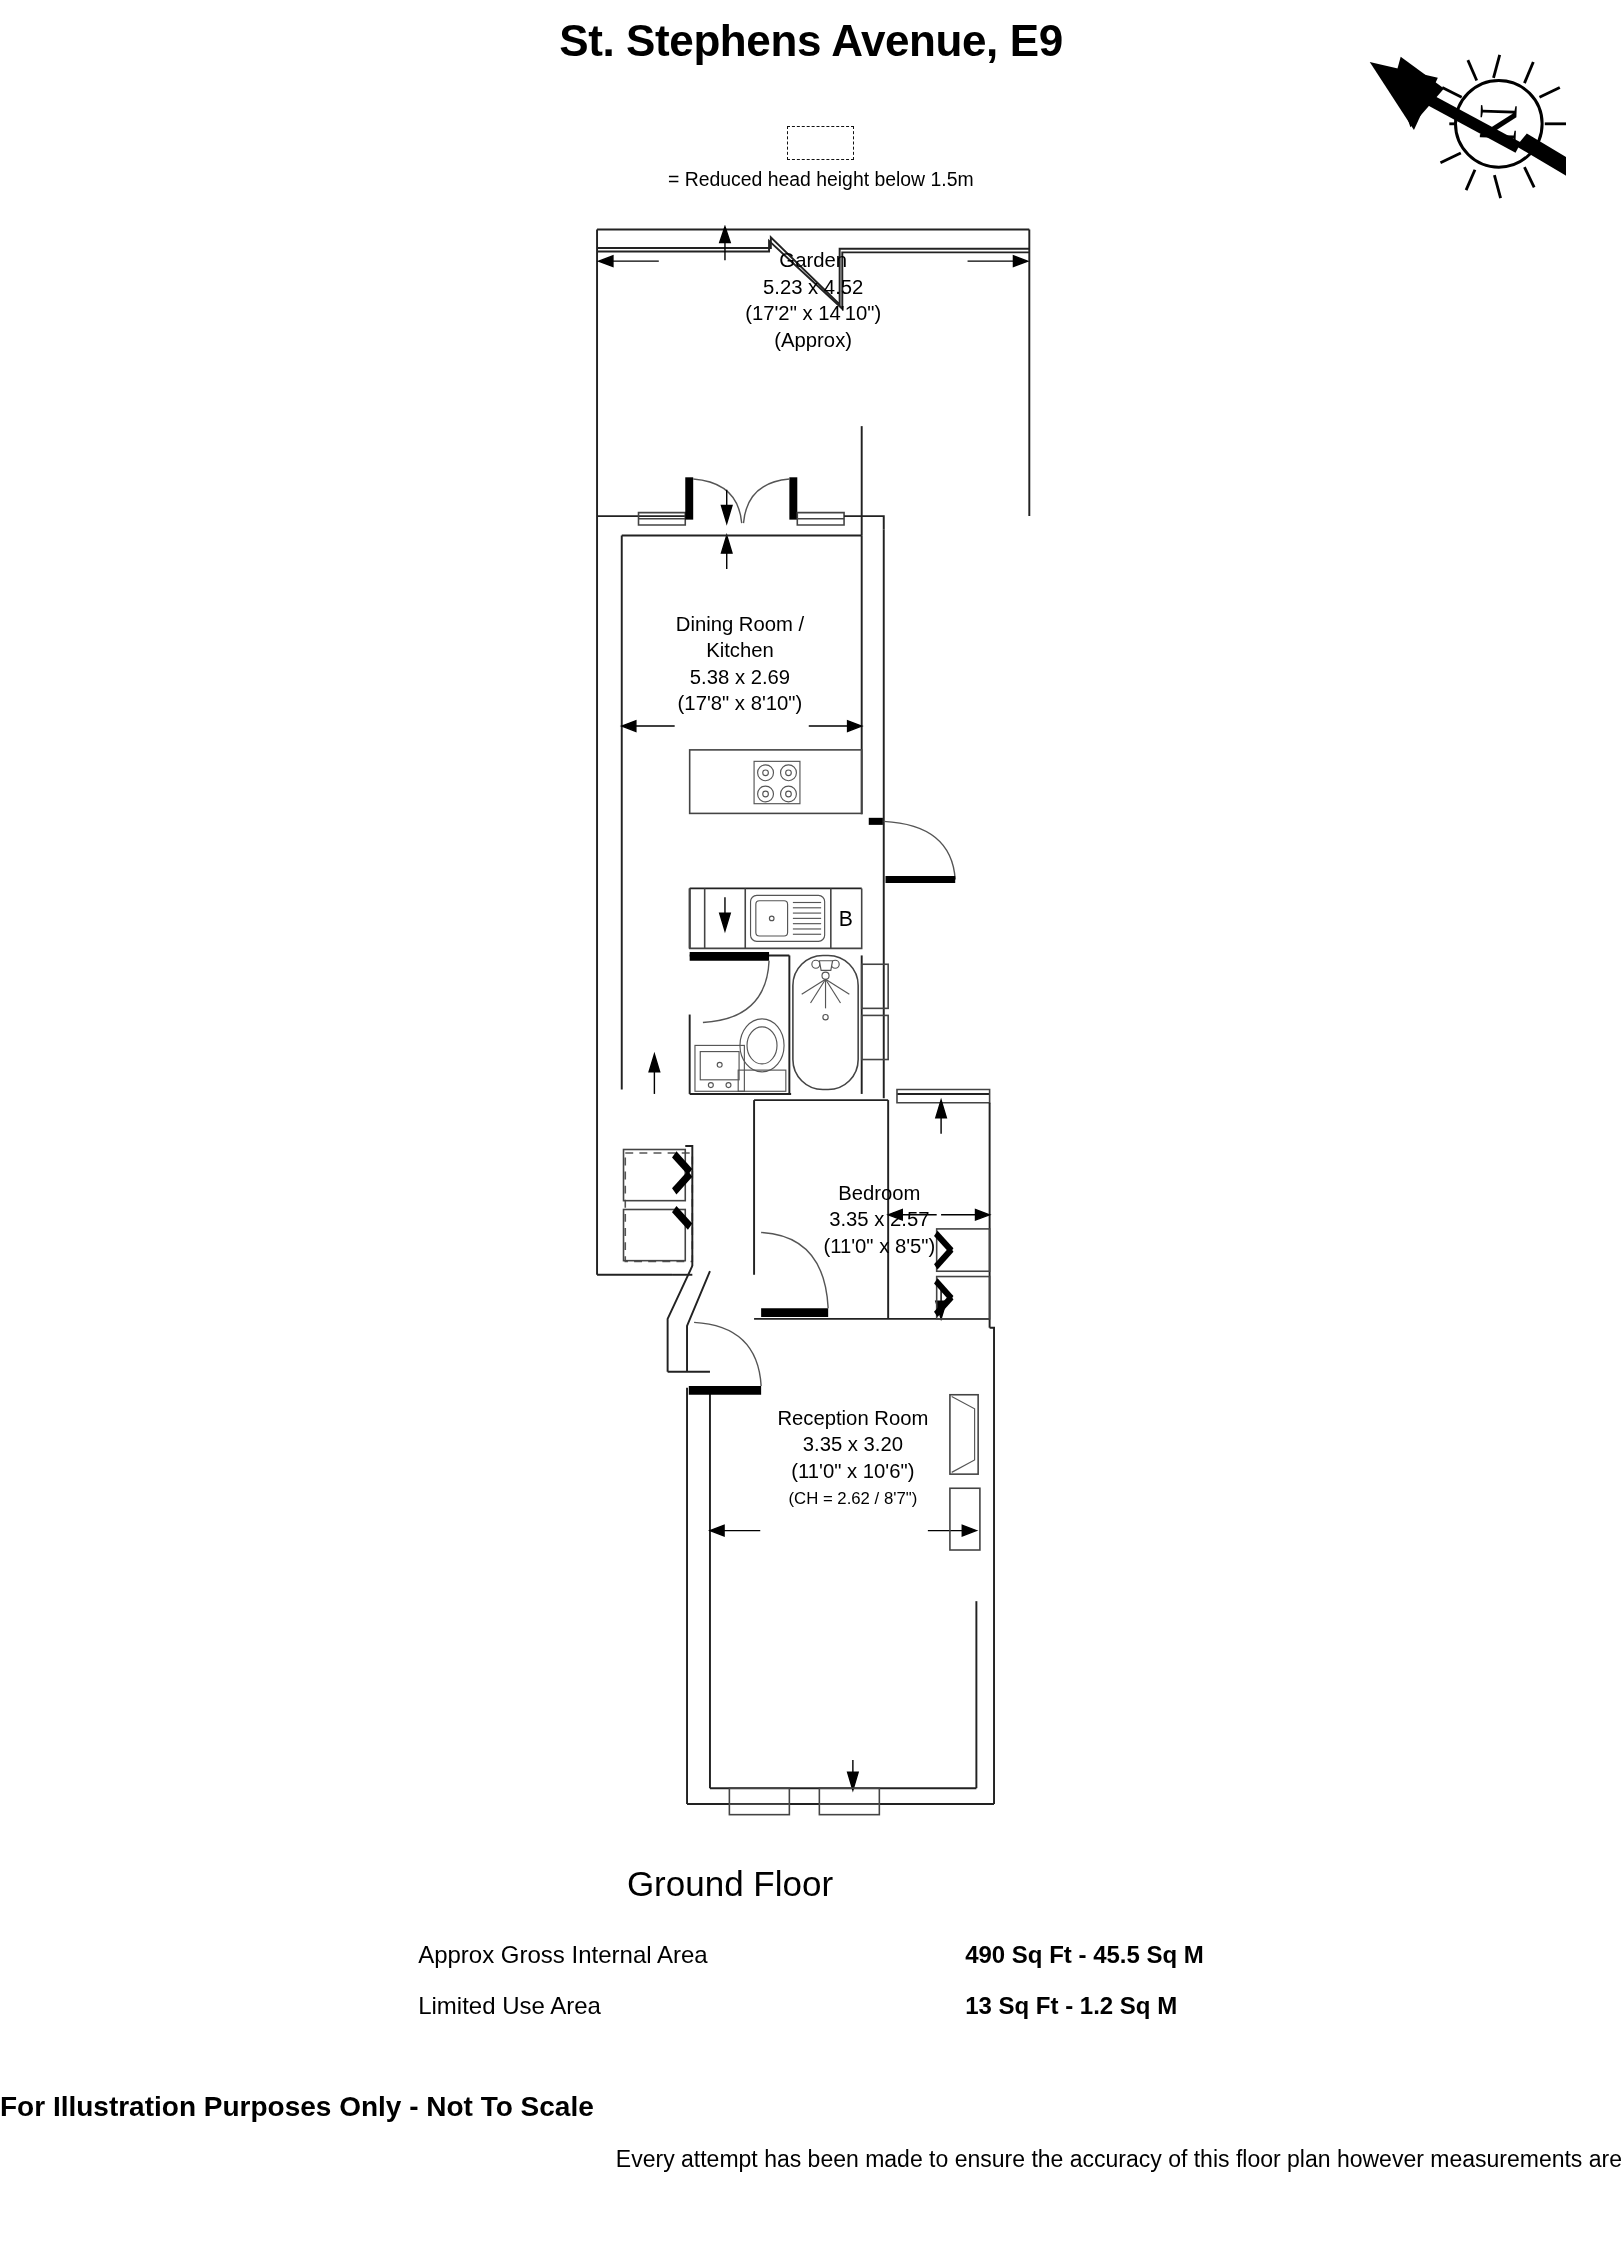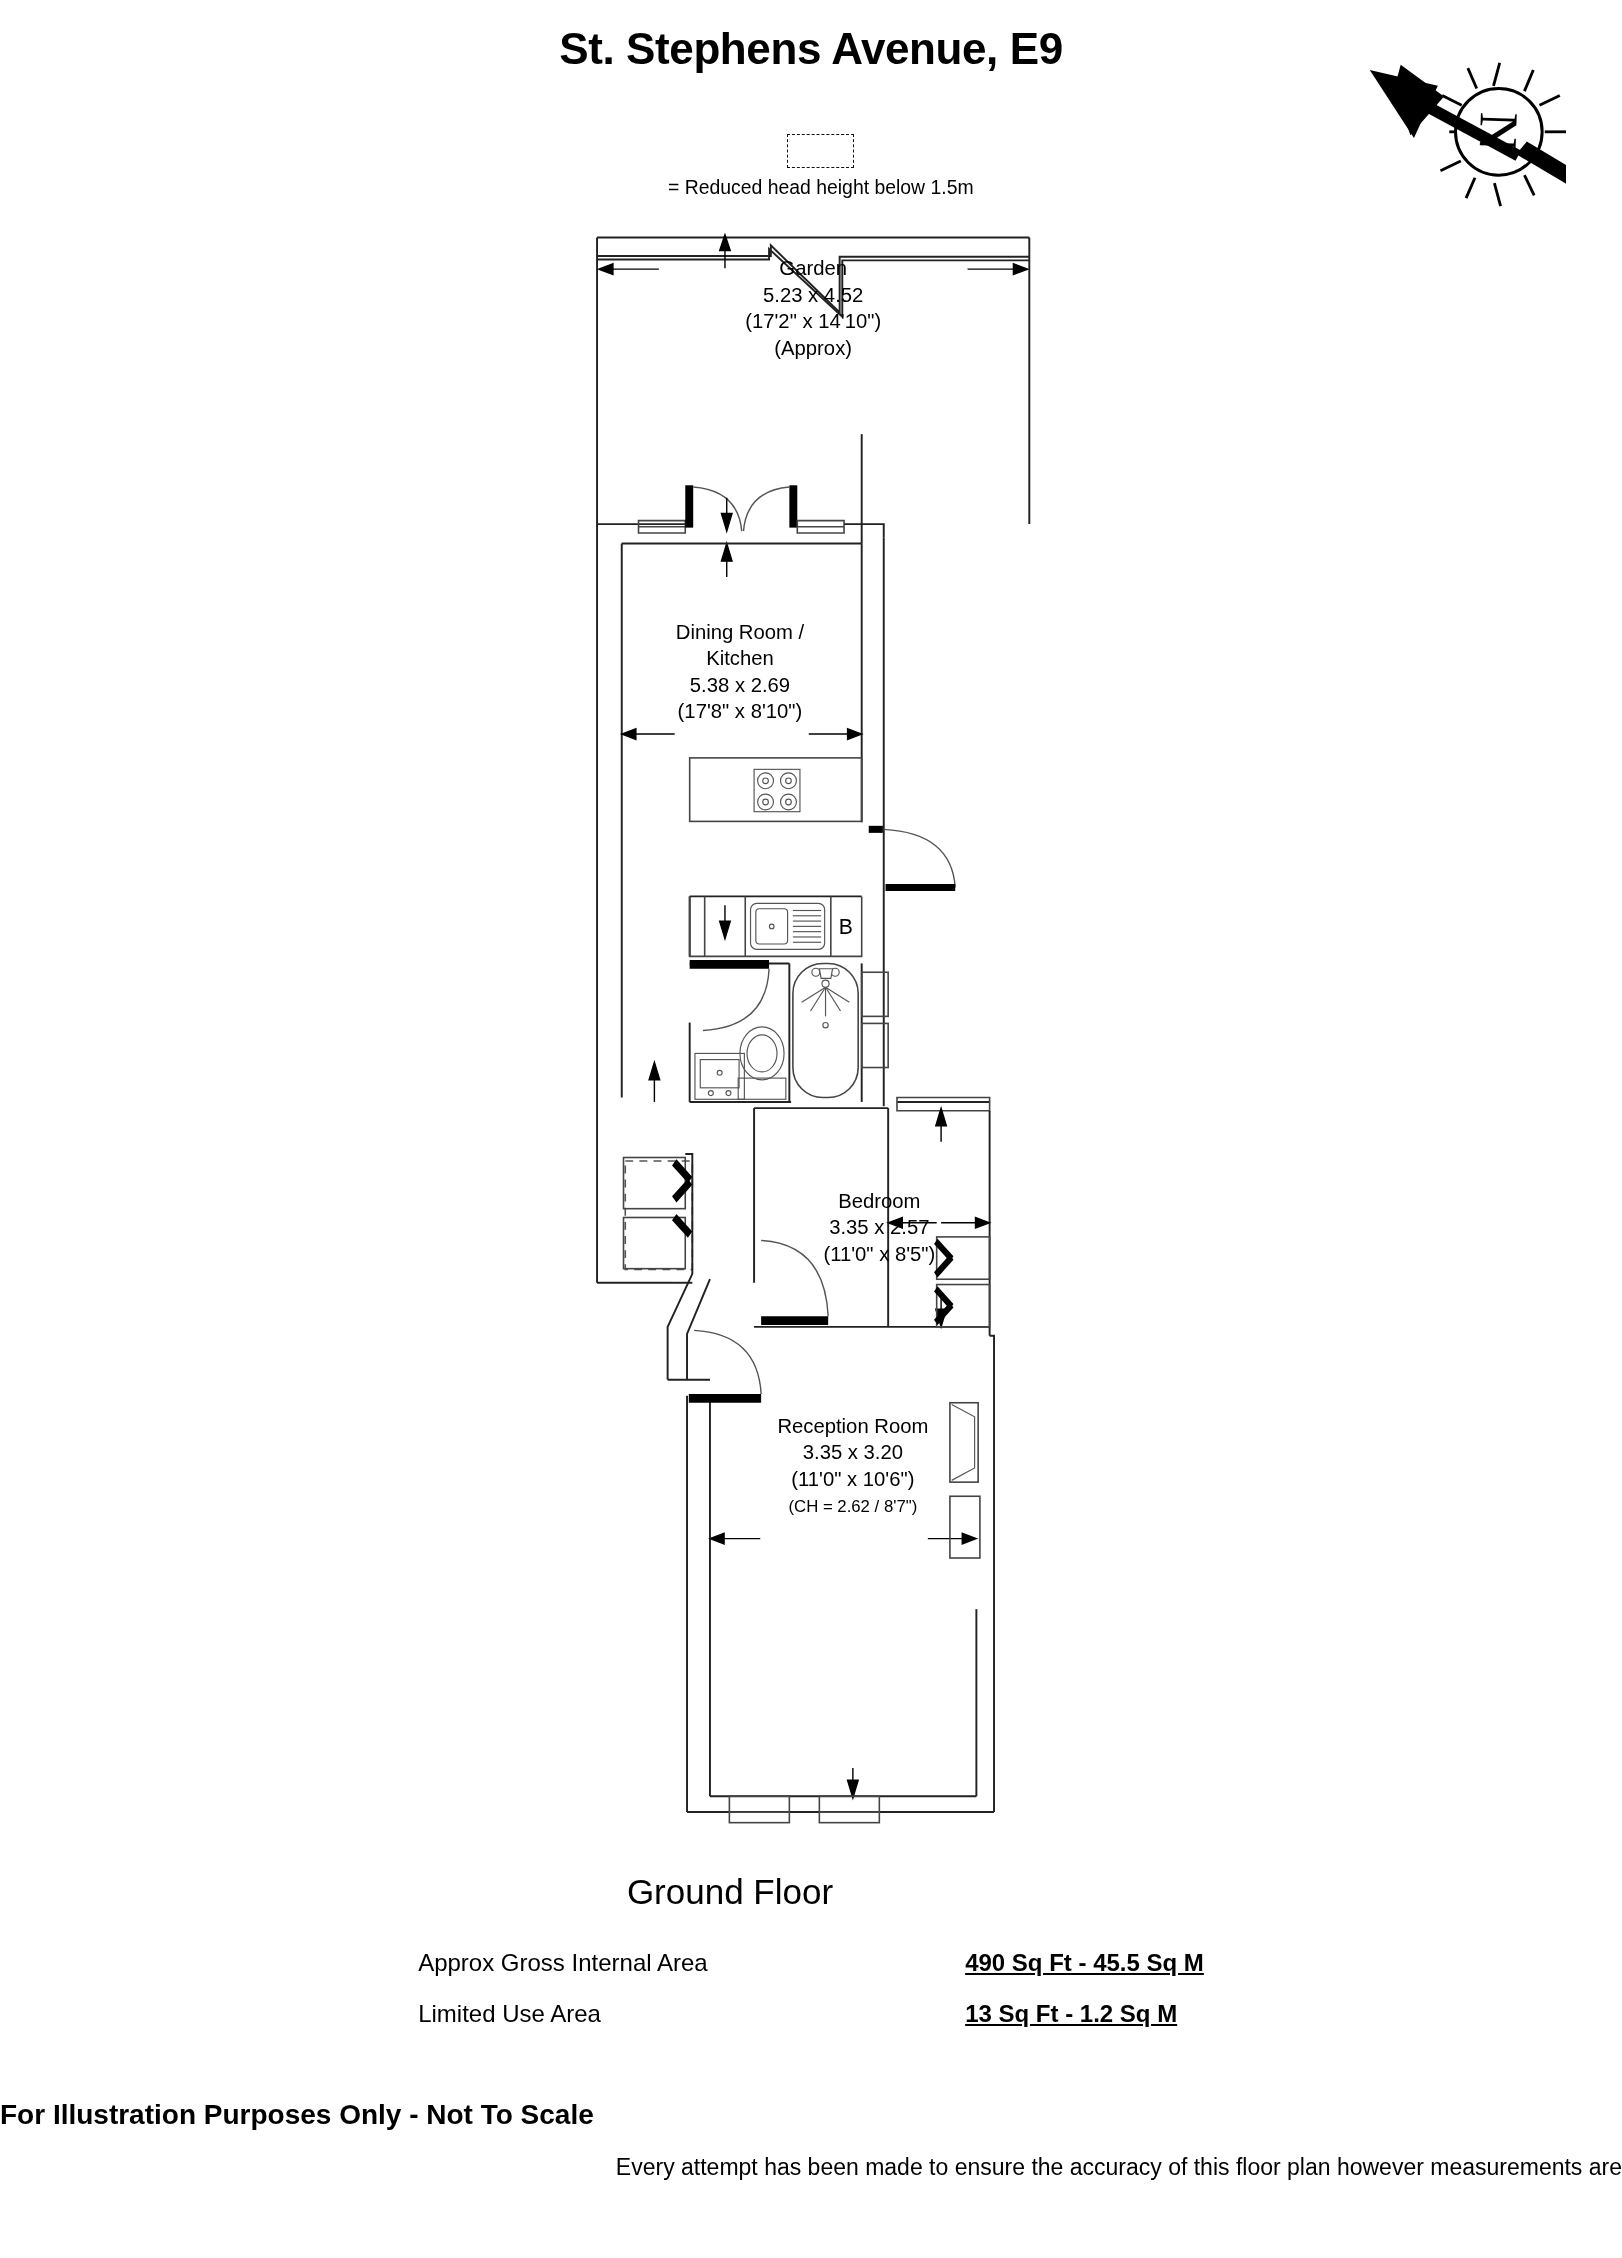--- a/index.html
+++ b/index.html
@@ -11,21 +11,20 @@
     width: 1622px;
     height: 2258px;
     position: relative;
     font-family: "Liberation Sans", sans-serif;
     color: #000000;
     overflow: hidden;
   }
   #page {
     position: absolute;
     inset: 0;
-    margin-top: 8px;
   }
   .title {
     position: absolute;
     top: 16px;
     left: 0;
     width: 1622px;
     text-align: center;
     font-size: 44px;
     font-weight: bold;
     letter-spacing: -0.4px;
@@ -77,21 +76,21 @@
     display: flex;
     justify-content: center;
   }
   .areas-inner {
     display: grid;
     grid-template-columns: 547px auto;
     row-gap: 23px;
     font-size: 24px;
   }
   .areas-label { font-weight: normal; }
-  .areas-value { font-weight: bold; text-decoration: underline; }
+  .areas-value { font-weight: bold; }
   .notice {
     position: absolute;
     top: 2091px;
     left: 0;
     width: 1622px;
     text-align: left;
     font-size: 28px;
     font-weight: bold;
   }
   .disclaimer {

